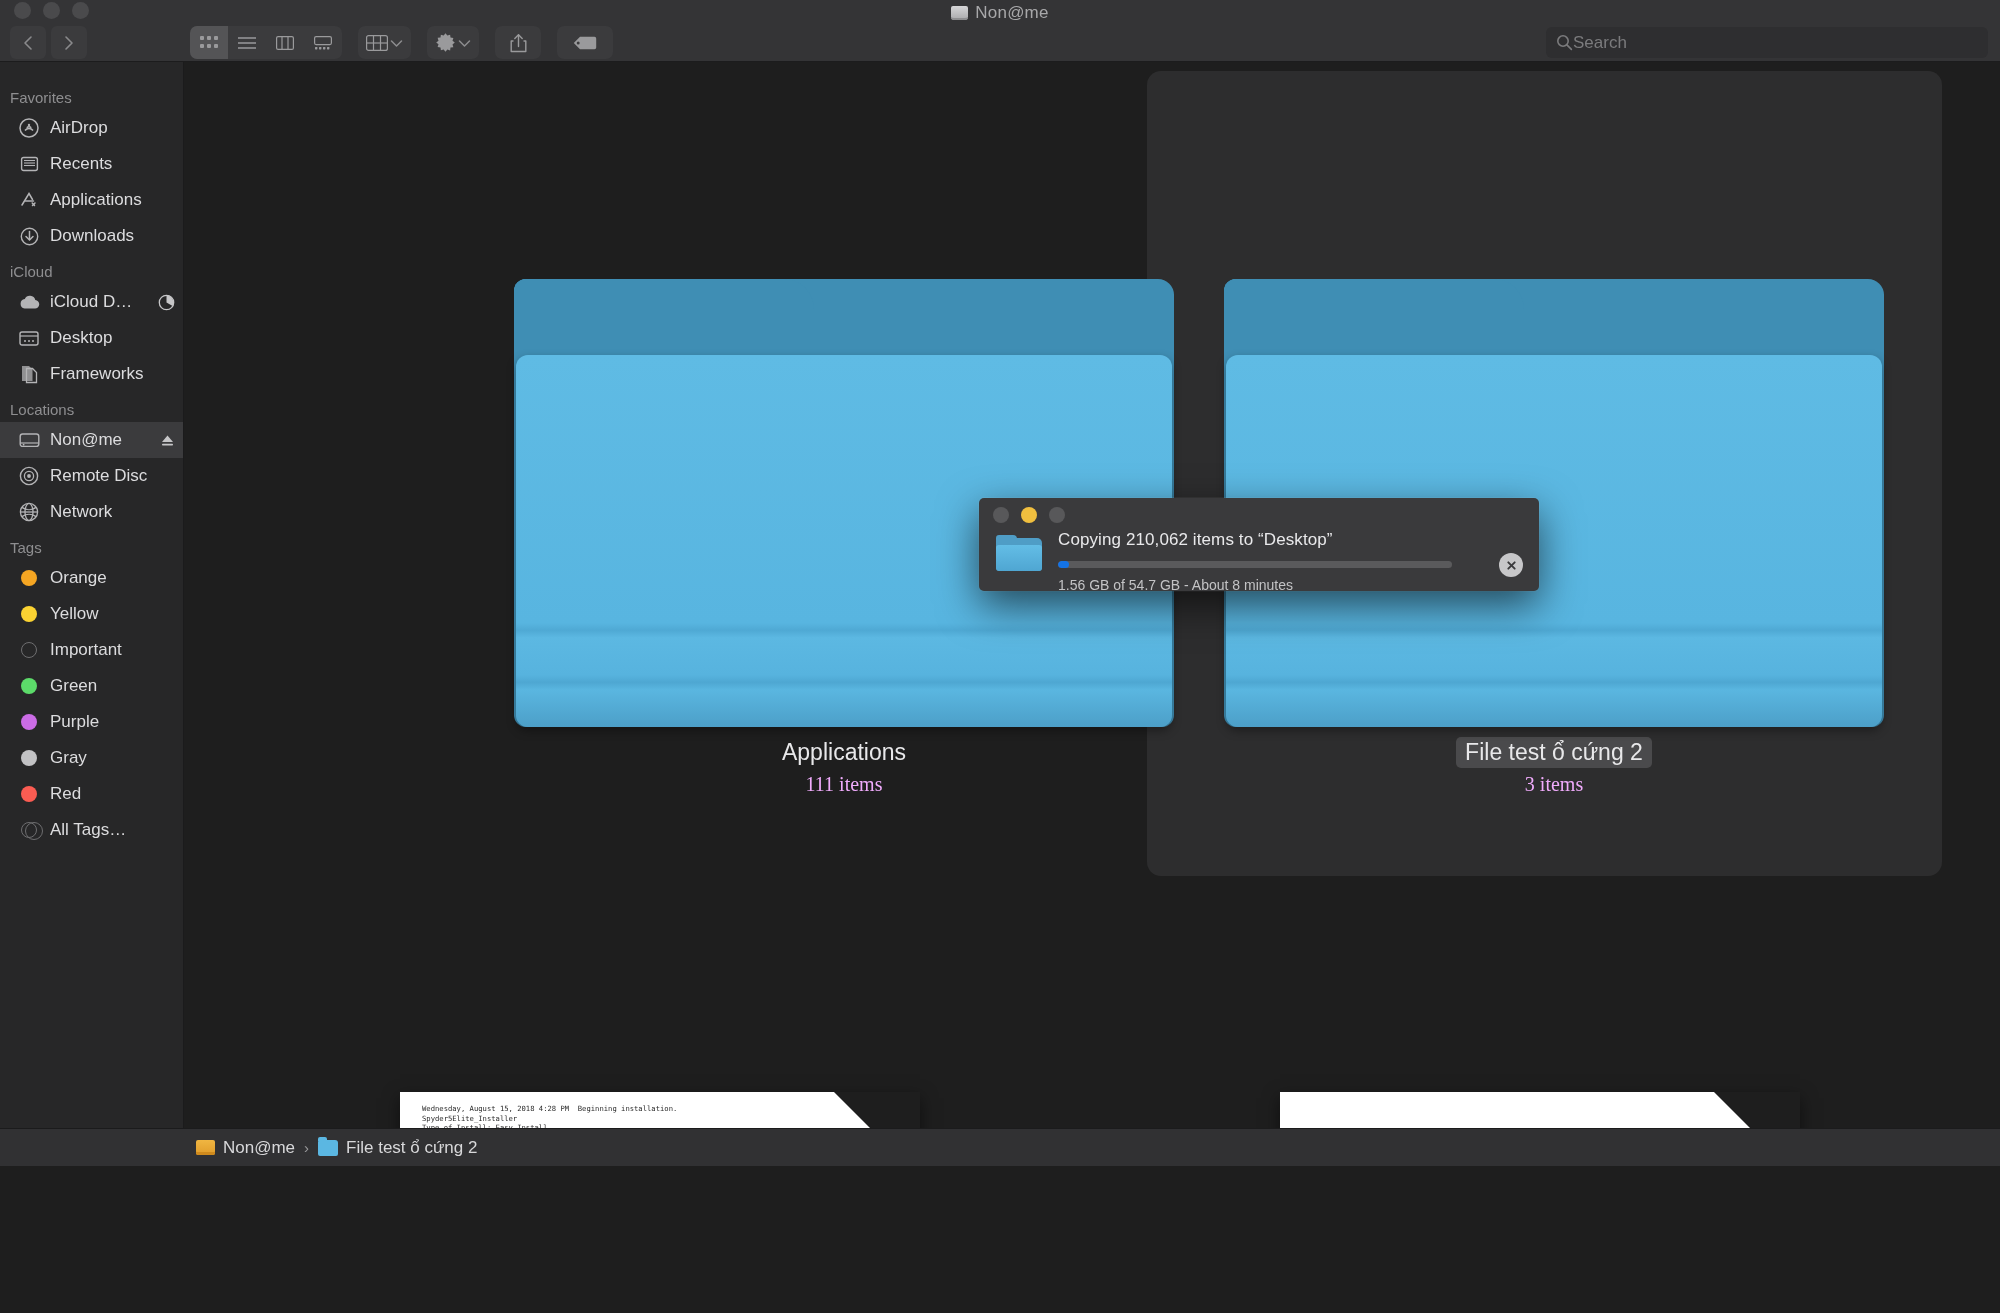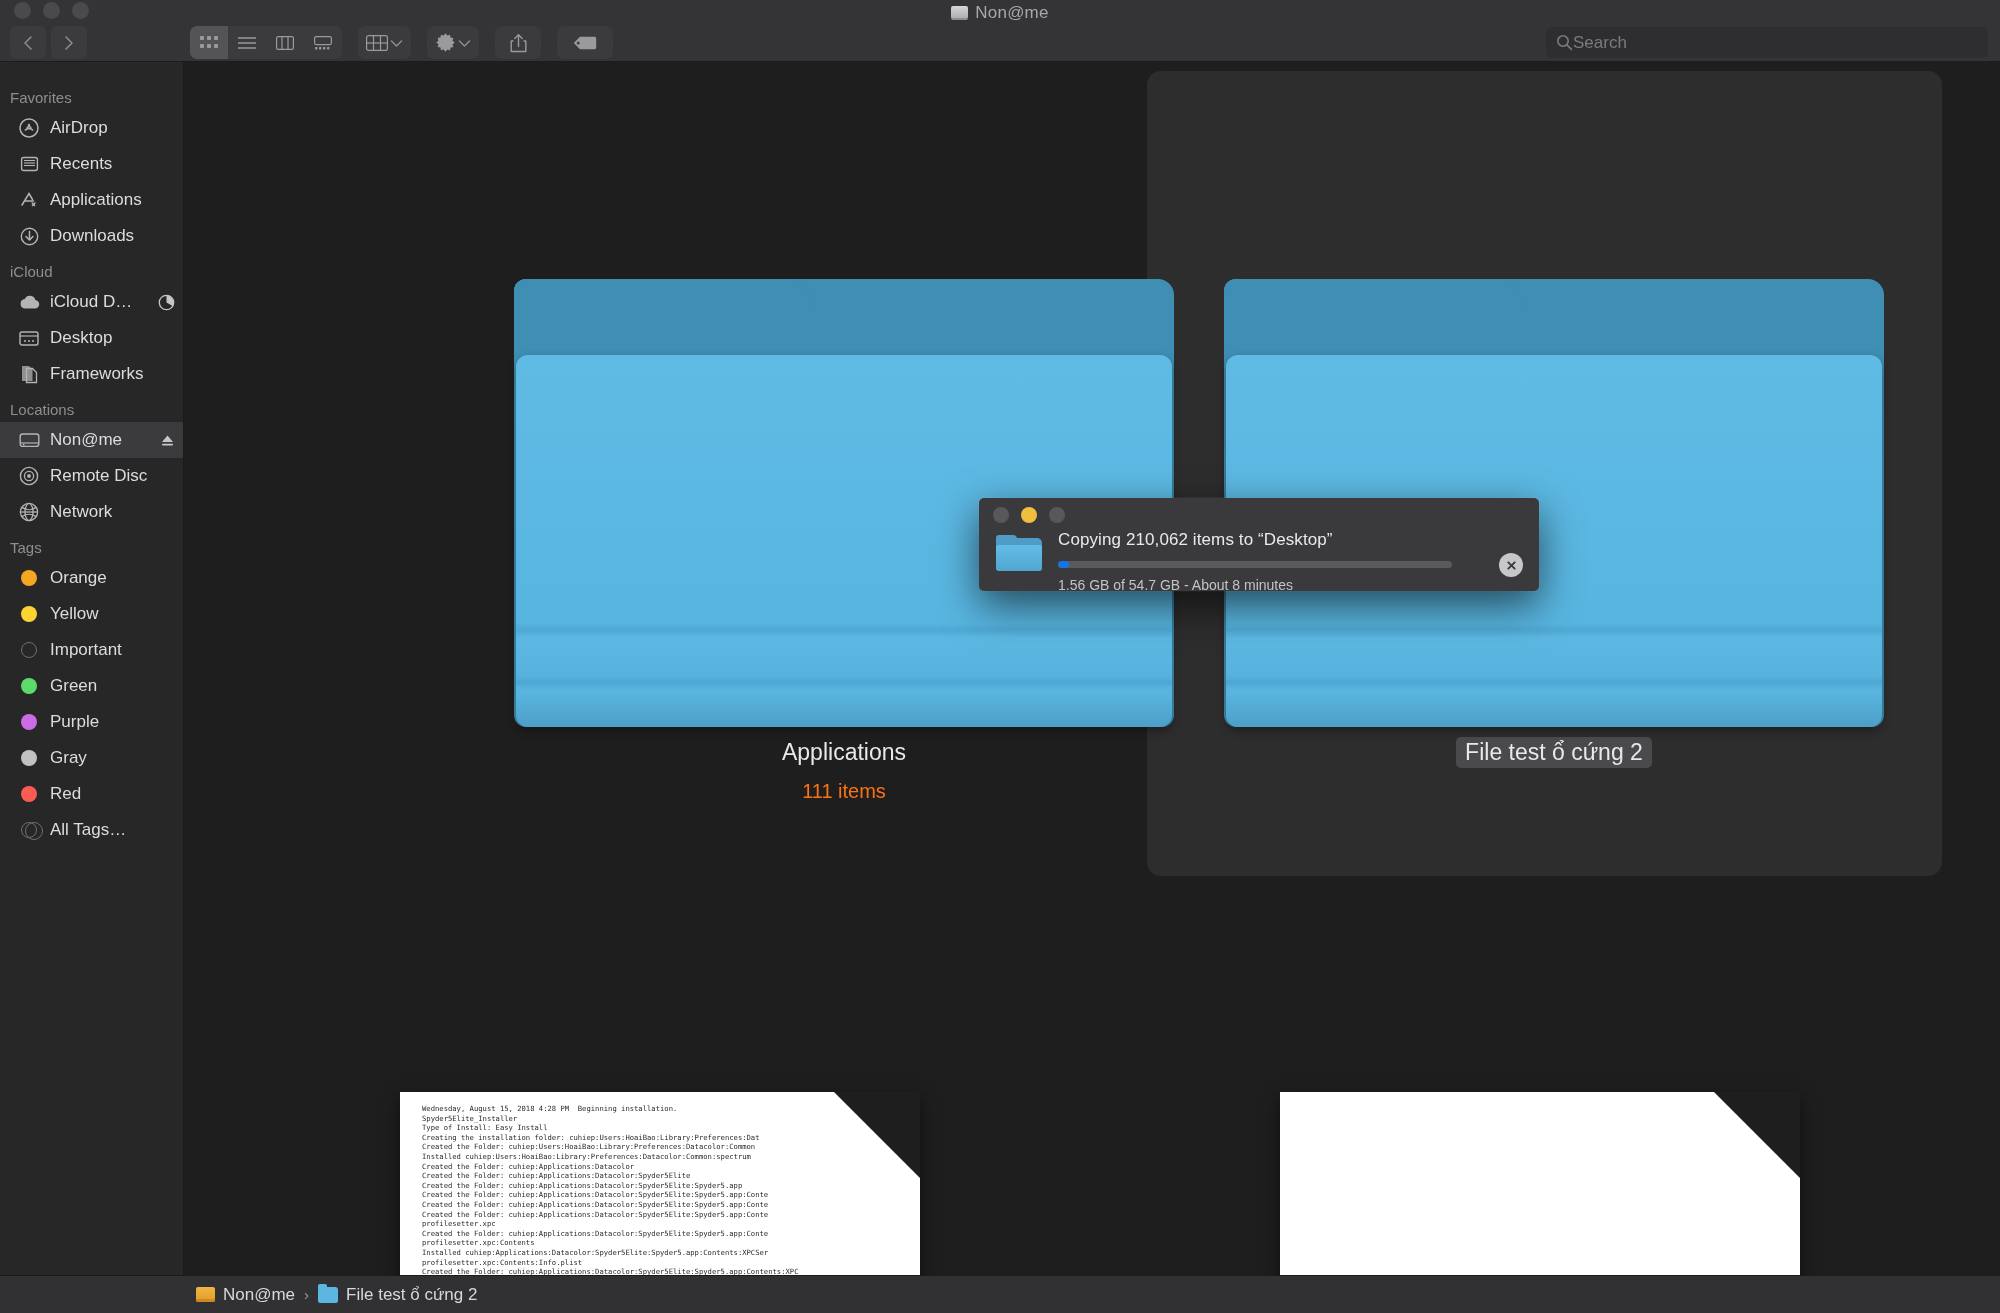--- a/index.html
+++ b/index.html
@@ -7,21 +7,21 @@
     width: 2000px; height: 1313px;
     overflow: hidden;
     background: #1e1e1e;
     font-family: "Liberation Sans", sans-serif;
     -webkit-font-smoothing: antialiased;
   }
 
   
   #finder-window {
     position: relative;
-    width: 2000px; height: 1313px;
+    width: 2000px; height: 1166px;
     background: #1e1e1e;
     display: flex;
     flex-direction: column;
   }
 
   
   .titlebar {
     position: relative;
     height: 62px;
     background: #343436;
@@ -235,22 +235,23 @@
     color: #e8e8ea;
     margin-top: 10px;
     display: inline-block;
     padding: 2px 9px;
     border-radius: 5px;
     white-space: nowrap;
   }
   .cell-name.highlight { background: #4a4a4c; }
   .cell-sub {
     font-size: 20px;
-    color: #f97316;
-    margin-top: 12px;
+    color: #f0abfc;
+    margin-top: 5px;
+    font-family: Liberation Serif, serif;
   }
 
   
   .doc {
     position: absolute;
     background: #fff;
     box-shadow: 0 6px 16px rgba(0,0,0,.5);
     overflow: hidden;
   }
   .doc pre {
@@ -720,20 +721,21 @@
       </div>
 
       <div class="icon-cell" style="left:1040px; top:145px; width:660px;">
         <div class="folder">
           <div class="back"></div>
           <div class="tabtop"></div>
           <div class="tab"></div>
           <div class="front"></div>
         </div>
         <div><span class="cell-name highlight">File test ổ cứng 2</span></div>
+        <div class="cell-sub">3 items</div>
       </div>
 
       <div class="doc" style="left:216px; top:1030px; width:520px; height:255px;">
         <pre>Wednesday, August 15, 2018 4:28 PM  Beginning installation.
 Spyder5Elite_Installer
 Type of Install: Easy Install
 Creating the installation folder: cuhiep:Users:HoaiBao:Library:Preferences:Dat
 Created the Folder: cuhiep:Users:HoaiBao:Library:Preferences:Datacolor:Common
 Installed cuhiep:Users:HoaiBao:Library:Preferences:Datacolor:Common:spectrum
 Created the Folder: cuhiep:Applications:Datacolor

